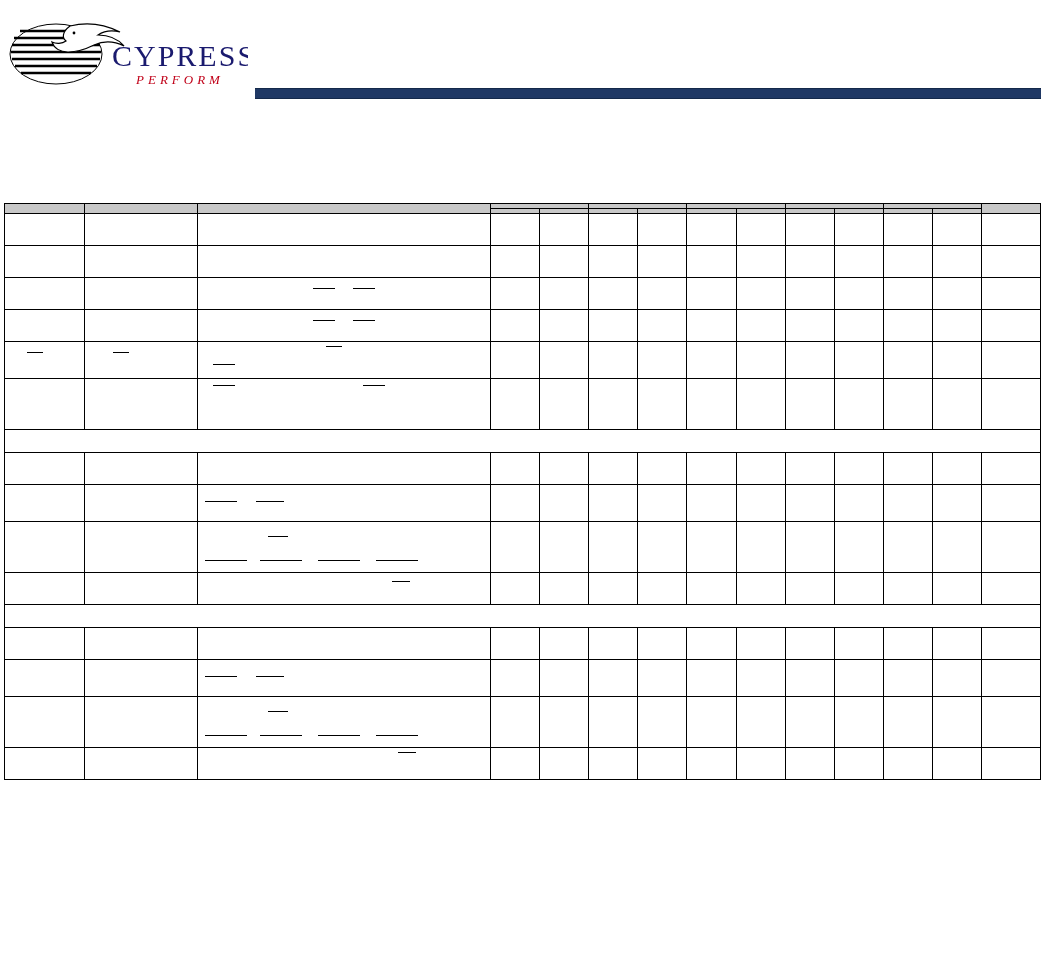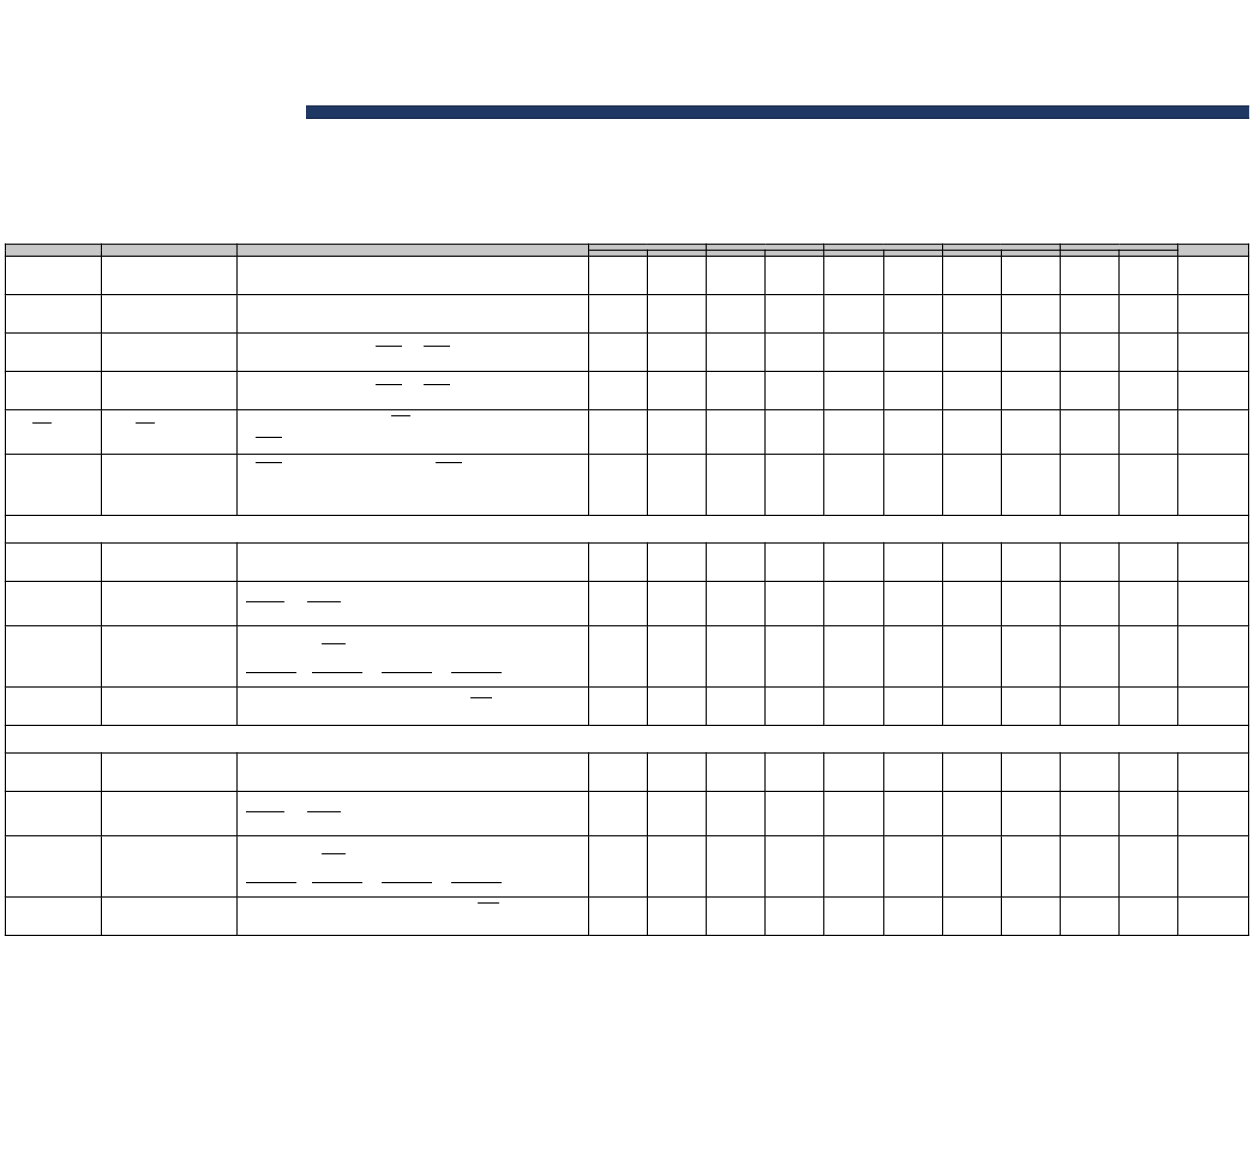--- a/index.html
+++ b/index.html
@@ -90,20 +90,46 @@
   .cond-cell {
     position: relative;
   }
   .ctr { text-align: center; }
 </style>
 </head>
 <body>
 
 <div class="page-header">
 
+  <div class="logo">
+    <svg width="240" height="100" viewBox="0 0 240 100" xmlns="http://www.w3.org/2000/svg">
+
+      <g>
+        <ellipse cx="48" cy="46" rx="46" ry="30" fill="none" stroke="#000" stroke-width="1"></ellipse>
+        <g stroke="#000" stroke-width="2.6">
+          <line x1="6" y1="30" x2="90" y2="30"></line>
+          <line x1="4" y1="37" x2="92" y2="37"></line>
+          <line x1="3" y1="44" x2="93" y2="44"></line>
+          <line x1="4" y1="51" x2="92" y2="51"></line>
+          <line x1="7" y1="58" x2="89" y2="58"></line>
+          <line x1="13" y1="65" x2="83" y2="65"></line>
+          <line x1="12" y1="23" x2="84" y2="23"></line>
+        </g>
+
+        <path d="M62 18 C 78 14, 96 16, 112 24 C 104 22, 96 23, 90 27
+                 C 100 27, 110 31, 116 38 C 106 33, 95 33, 86 37
+                 C 78 41, 70 44, 60 44 C 52 44, 46 40, 44 34
+                 C 48 36, 54 36, 58 33 C 54 30, 54 24, 62 18 Z" fill="#ffffff" stroke="#000" stroke-width="1.2"></path>
+        <circle cx="66" cy="25" r="1.4" fill="#000"></circle>
+      </g>
+
+      <text x="104" y="58" font-family="Liberation Serif, serif" font-size="30" letter-spacing="2" fill="#1a1a6e">CYPRESS</text>
+      <text x="128" y="76" font-family="Liberation Serif, serif" font-size="13" letter-spacing="4" fill="#c00018" font-style="italic">PERFORM</text>
+    </svg>
+  </div>
 
   <div class="header-rule"></div>
 </div>
 
 <div class="table-wrap">
   <table class="spec">
     <colgroup>
       <col class="r-sym">
         <col class="r-desc">
         <col class="r-cond">

